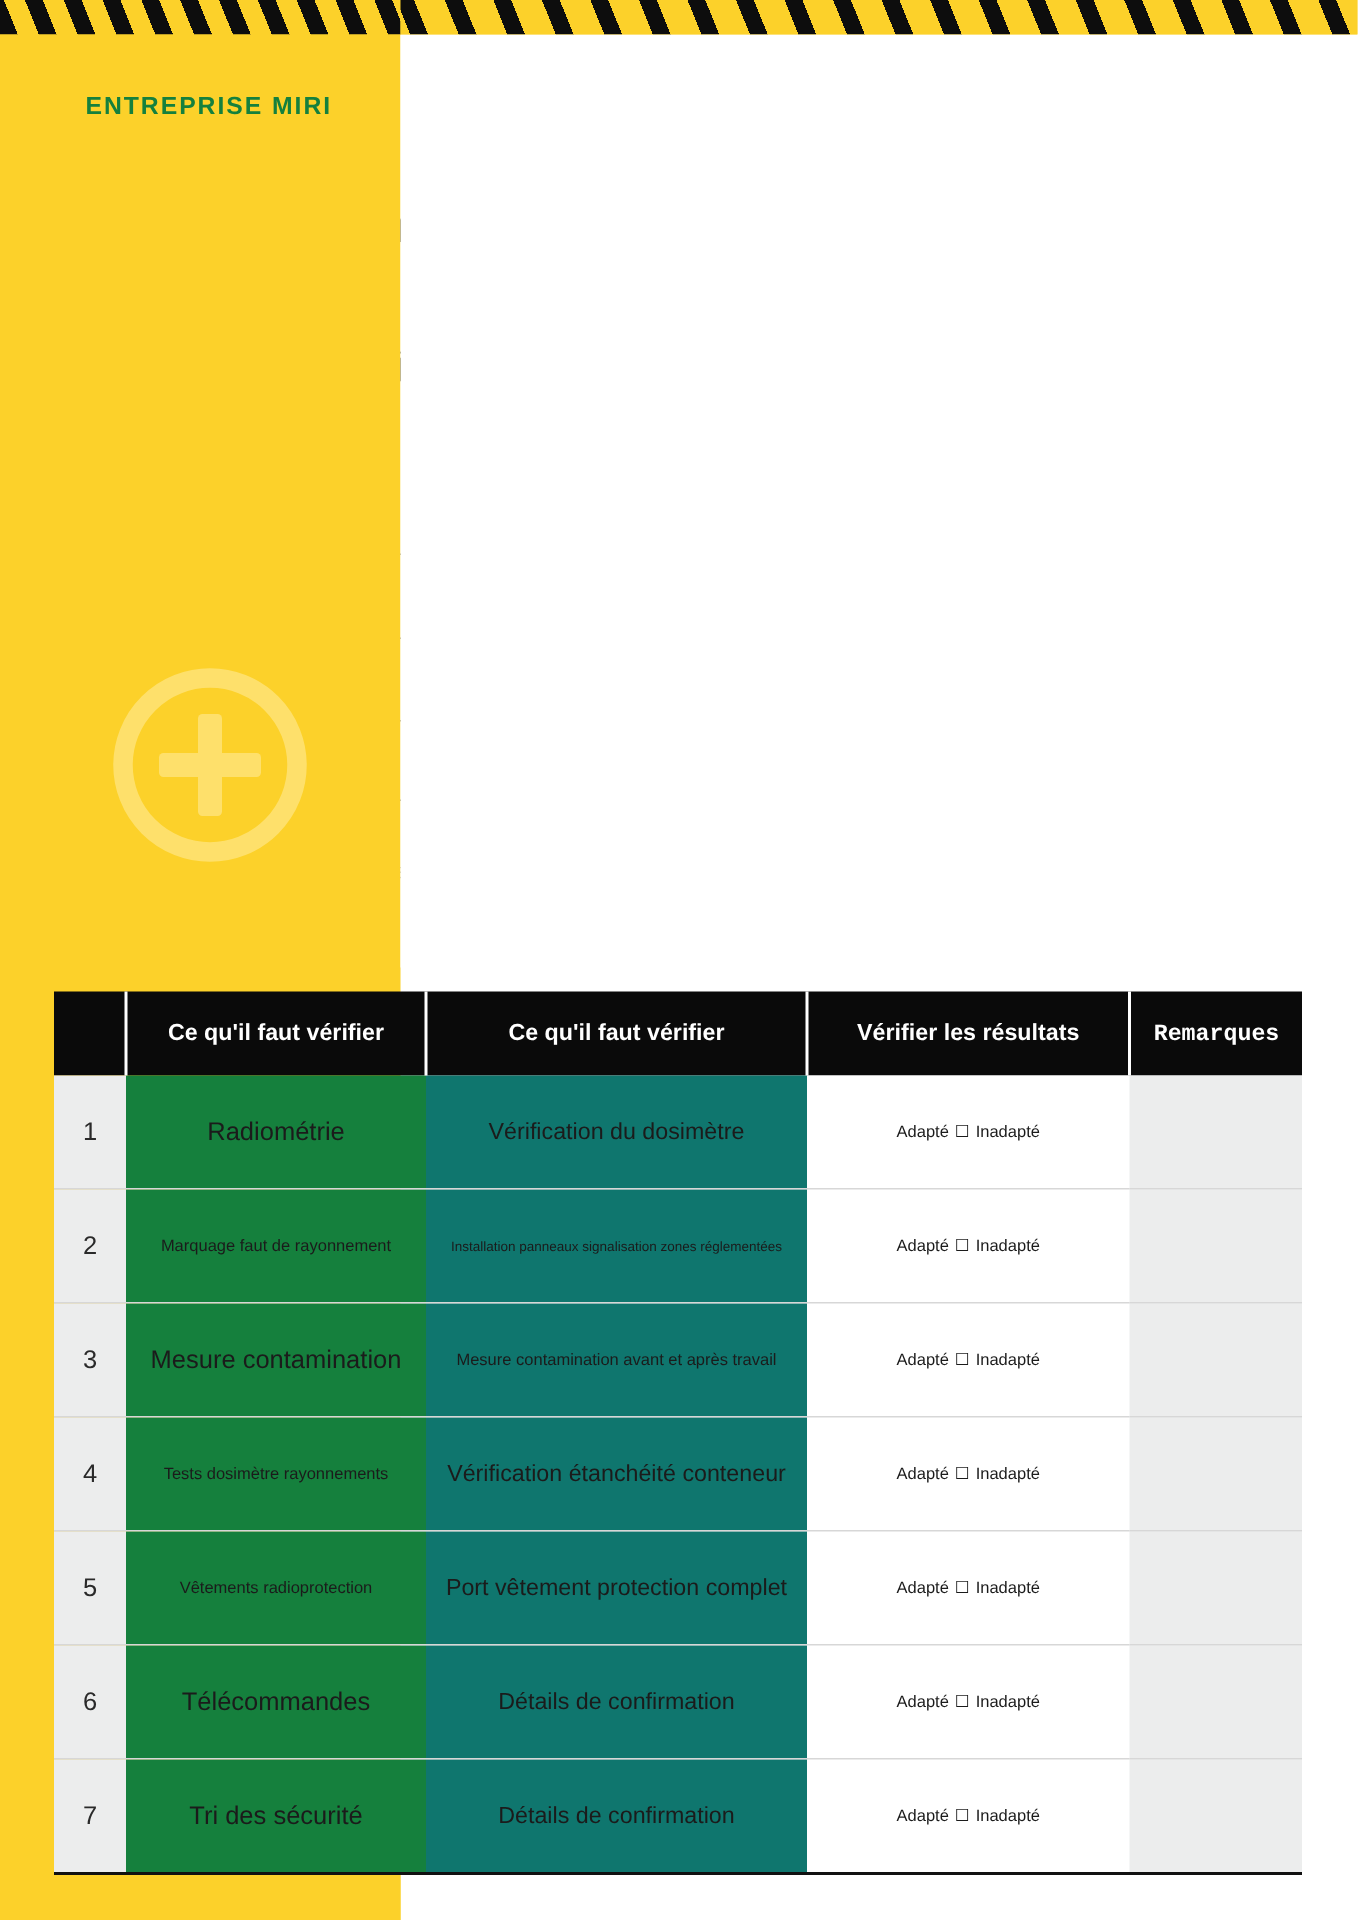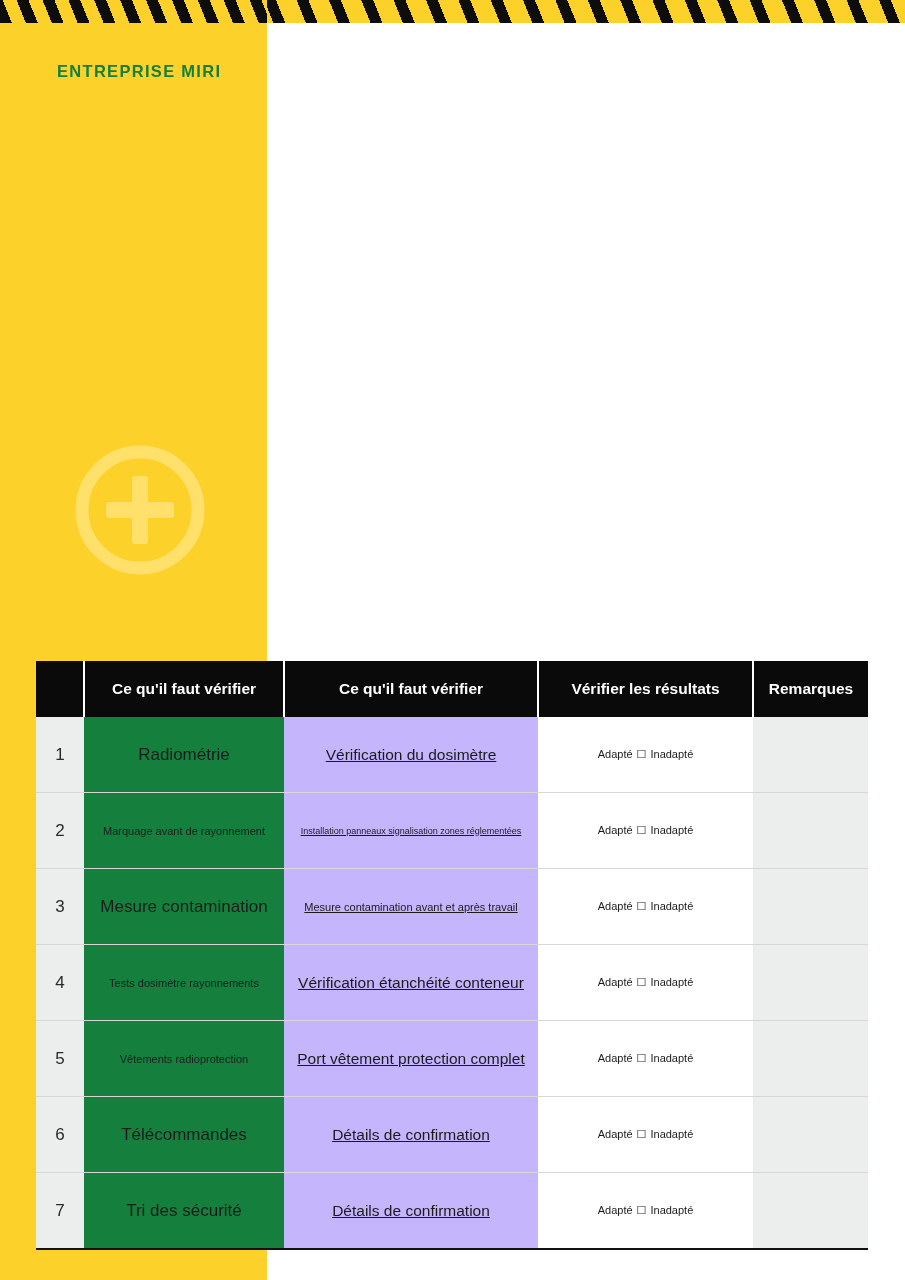--- a/index.html
+++ b/index.html
@@ -104,28 +104,28 @@
     position:absolute;left:36px;top:661px;width:832px;
     z-index:7;border-collapse:collapse;
     border-bottom:2px solid #111;
   }
   table{border-collapse:collapse;width:832px;table-layout:fixed;}
   thead th{
     background:#0a0a0a;color:#ffffff;font-weight:700;
     font-size:15.5px;height:56px;padding:0 2px;text-align:center;
     border-right:2px solid #ffffff;vertical-align:middle;
   }
-  thead th:last-child{border-right:none;}
+  thead th:last-child{border-right:none;font-family:Liberation Mono, monospace;}
   tbody td{
     height:75px;padding:0 8px;text-align:center;vertical-align:middle;
     border-bottom:1px solid #d7d7d7;color:#1b1b1b;
   }
   .c-idx{width:48px;background:#eceded;font-size:17px;color:#2a2a2a;}
   .c-check{width:200px;background:#15803d;}
-  .c-desc{width:254px;background:#c4b5fd;text-decoration:underline;}
+  .c-desc{width:254px;background:#0f766e;}
   .c-res{width:215px;background:#ffffff;font-size:11px;}
   .c-rem{width:115px;background:#eceded;}
   tbody tr:last-child td{border-bottom:none;}
   .t-lg{font-size:17px;}
   .t-md{font-size:15.5px;}
   .t-sm{font-size:11px;}
   .t-xs{font-size:9px;margin-left:20px;}
   .res-box{display:inline-block;margin:0 4px;}
 </style>
 </head>
@@ -196,21 +196,21 @@
       <tbody id="tbody">
           <tr>
             <td class="c-idx">1</td>
             <td class="c-check t-lg">Radiométrie</td>
             <td class="c-desc t-md">Vérification du dosimètre</td>
             <td class="c-res"><span>Adapté</span><span class="res-box">☐</span><span>Inadapté</span></td>
             <td class="c-rem"></td>
           </tr>
           <tr>
             <td class="c-idx">2</td>
-            <td class="c-check t-sm">Marquage avant de rayonnement</td>
+            <td class="c-check t-sm">Marquage faut de rayonnement</td>
             <td class="c-desc t-xs">Installation panneaux signalisation zones réglementées</td>
             <td class="c-res"><span>Adapté</span><span class="res-box">☐</span><span>Inadapté</span></td>
             <td class="c-rem"></td>
           </tr>
           <tr>
             <td class="c-idx">3</td>
             <td class="c-check t-lg">Mesure contamination</td>
             <td class="c-desc t-sm">Mesure contamination avant et après travail</td>
             <td class="c-res"><span>Adapté</span><span class="res-box">☐</span><span>Inadapté</span></td>
             <td class="c-rem"></td>

